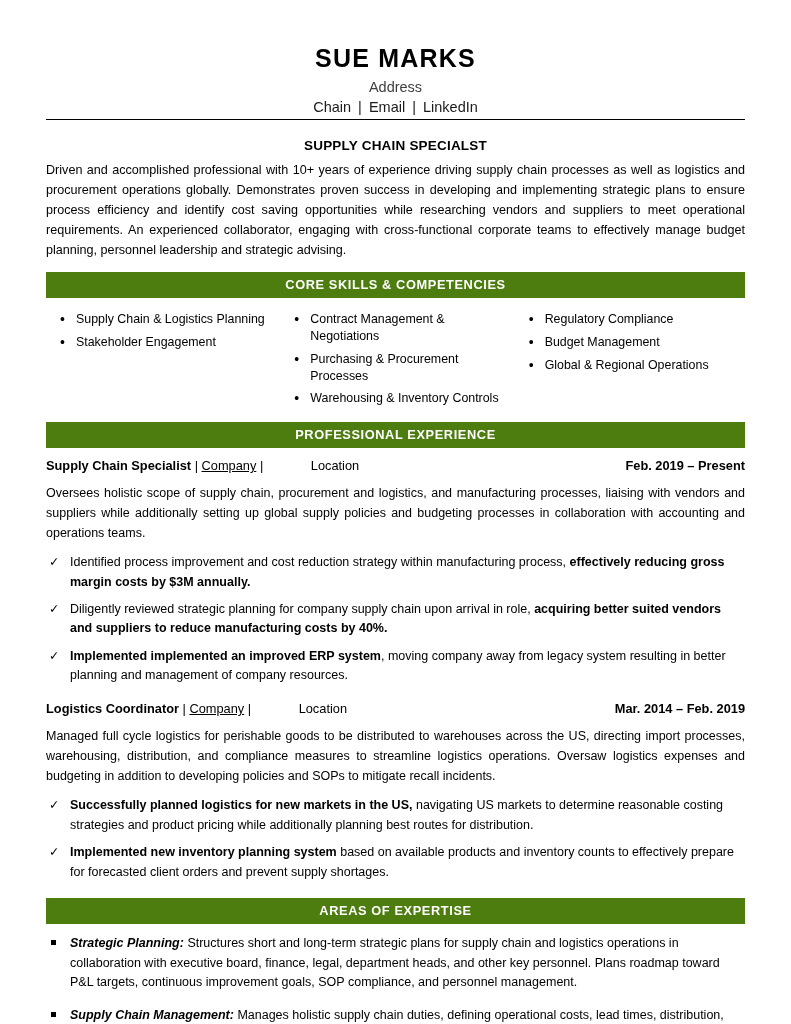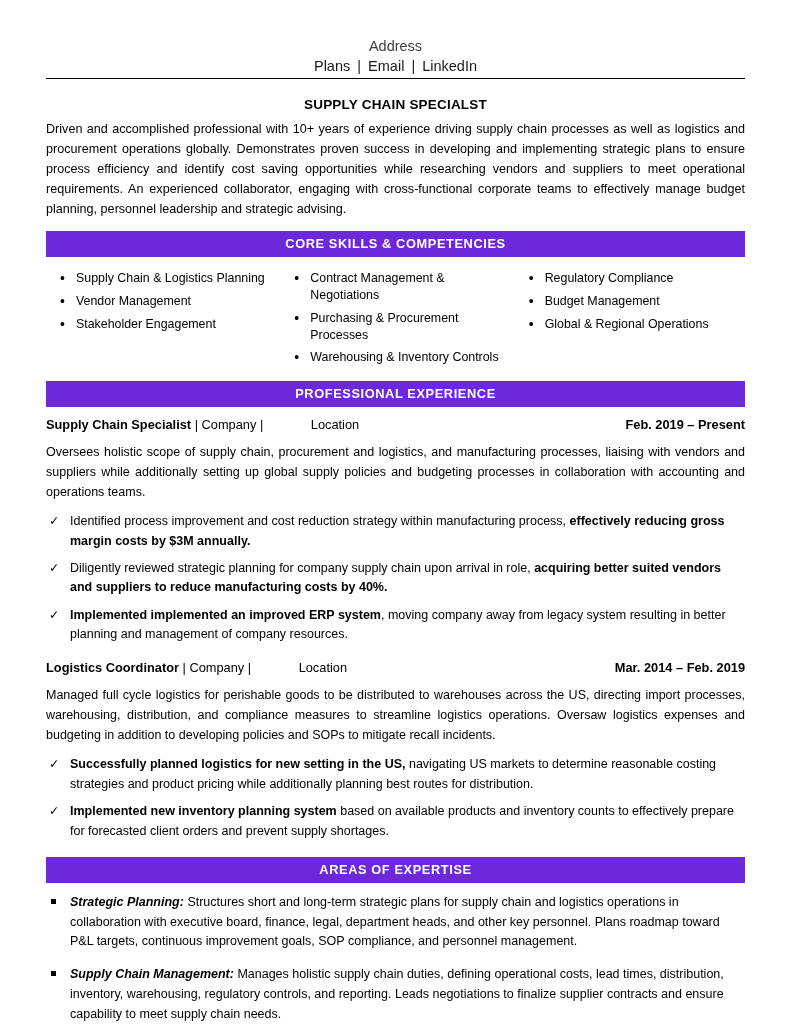--- a/index.html
+++ b/index.html
@@ -56,21 +56,21 @@
     margin: 18px 0 8px 0;
   }
   .summary {
     font-size: 12.6px;
     line-height: 1.58;
     text-align: justify;
     margin: 0 0 12px 0;
   }
   
   .bar {
-    background: #6d28d9;
+    background: #4d7c0f;
     color: #ffffff;
     text-align: center;
     font-size: 12.8px;
     font-weight: bold;
     letter-spacing: 0.6px;
     padding: 5px 0 6px 0;
     margin: 12px 0 10px 0;
   }
   
   .skills {
@@ -96,20 +96,21 @@
   .job-head {
     display: flex;
     justify-content: space-between;
     align-items: baseline;
     font-size: 12.8px;
     margin: 6px 0 10px 0;
   }
   .job-head .left { font-weight: bold; }
   .job-head .left .company {
     font-weight: normal;
+    text-decoration: underline;
   }
   .job-head .left .loc { font-weight: normal; padding-left: 44px; }
   .job-head .left .pipe { font-weight: normal; }
   .job-head .dates { font-weight: bold; white-space: nowrap; }
   .job-desc {
     font-size: 12.5px;
     line-height: 1.6;
     text-align: justify;
     margin: 0 0 10px 0;
   }
@@ -150,39 +151,39 @@
     font-weight: bold;
     font-style: italic;
   }
   b { font-weight: bold; }
 </style>
 </head>
 <body>
 
 <div class="page">
 
+  <div class="name">SUE MARKS</div>
   <div class="address">Address</div>
   <div class="contact">
-    <span>Plans</span>
+    <span>Chain</span>
     <span class="sep">|</span>
     <span>Email</span>
     <span class="sep">|</span>
     <span>LinkedIn</span>
   </div>
   <hr class="rule">
   <div class="job-title">SUPPLY CHAIN SPECIALST</div>
 
   <div class="summary">Driven and accomplished professional with 10+ years of experience driving supply chain processes as well as logistics and procurement operations globally. Demonstrates proven success in developing and implementing strategic plans to ensure process efficiency and identify cost saving opportunities while researching vendors and suppliers to meet operational requirements. An experienced collaborator, engaging with cross-functional corporate teams to effectively manage budget planning, personnel leadership and strategic advising.</div>
 
   <div class="bar">CORE SKILLS &amp; COMPETENCIES</div>
 
   <div class="skills">
     <div class="skills-col">
       <div class="skill">Supply Chain &amp; Logistics Planning</div>
-      <div class="skill">Vendor Management</div>
       <div class="skill">Stakeholder Engagement</div>
     </div>
     <div class="skills-col">
       <div class="skill">Contract Management &amp; Negotiations</div>
       <div class="skill">Purchasing &amp; Procurement Processes</div>
       <div class="skill">Warehousing &amp; Inventory Controls</div>
     </div>
     <div class="skills-col">
       <div class="skill">Regulatory Compliance</div>
       <div class="skill">Budget Management</div>
@@ -214,21 +215,21 @@
       <span>Logistics Coordinator</span>
       <span class="pipe"> | </span>
       <span class="company">Company</span>
       <span class="pipe"> | </span>
       <span class="loc">Location</span>
     </div>
     <div class="dates">Mar. 2014 – Feb. 2019</div>
   </div>
   <div class="job-desc">Managed full cycle logistics for perishable goods to be distributed to warehouses across the US, directing import processes, warehousing, distribution, and compliance measures to streamline logistics operations. Oversaw logistics expenses and budgeting in addition to developing policies and SOPs to mitigate recall incidents.</div>
   <div class="check-list">
-    <div class="check-item"><span></span><b>Successfully planned logistics for new setting in the US,</b><span> navigating US markets to determine reasonable costing strategies and product pricing while additionally planning best routes for distribution.</span></div>
+    <div class="check-item"><span></span><b>Successfully planned logistics for new markets in the US,</b><span> navigating US markets to determine reasonable costing strategies and product pricing while additionally planning best routes for distribution.</span></div>
     <div class="check-item"><span></span><b>Implemented new inventory planning system</b><span> based on available products and inventory counts to effectively prepare for forecasted client orders and prevent supply shortages.</span></div>
   </div>
 
   <div class="bar" style="margin-top:16px;">AREAS OF EXPERTISE</div>
 
   <div class="sq-list">
     <div class="sq-item"><span class="lead">Strategic Planning:</span><span> Structures short and long-term strategic plans for supply chain and logistics operations in collaboration with executive board, finance, legal, department heads, and other key personnel. Plans roadmap toward P&amp;L targets, continuous improvement goals, SOP compliance, and personnel management.</span></div>
     <div class="sq-item"><span class="lead">Supply Chain Management:</span><span> Manages holistic supply chain duties, defining operational costs, lead times, distribution, inventory, warehousing, regulatory controls, and reporting. Leads negotiations to finalize supplier contracts and ensure capability to meet supply chain needs.</span></div>
 
   </div>

